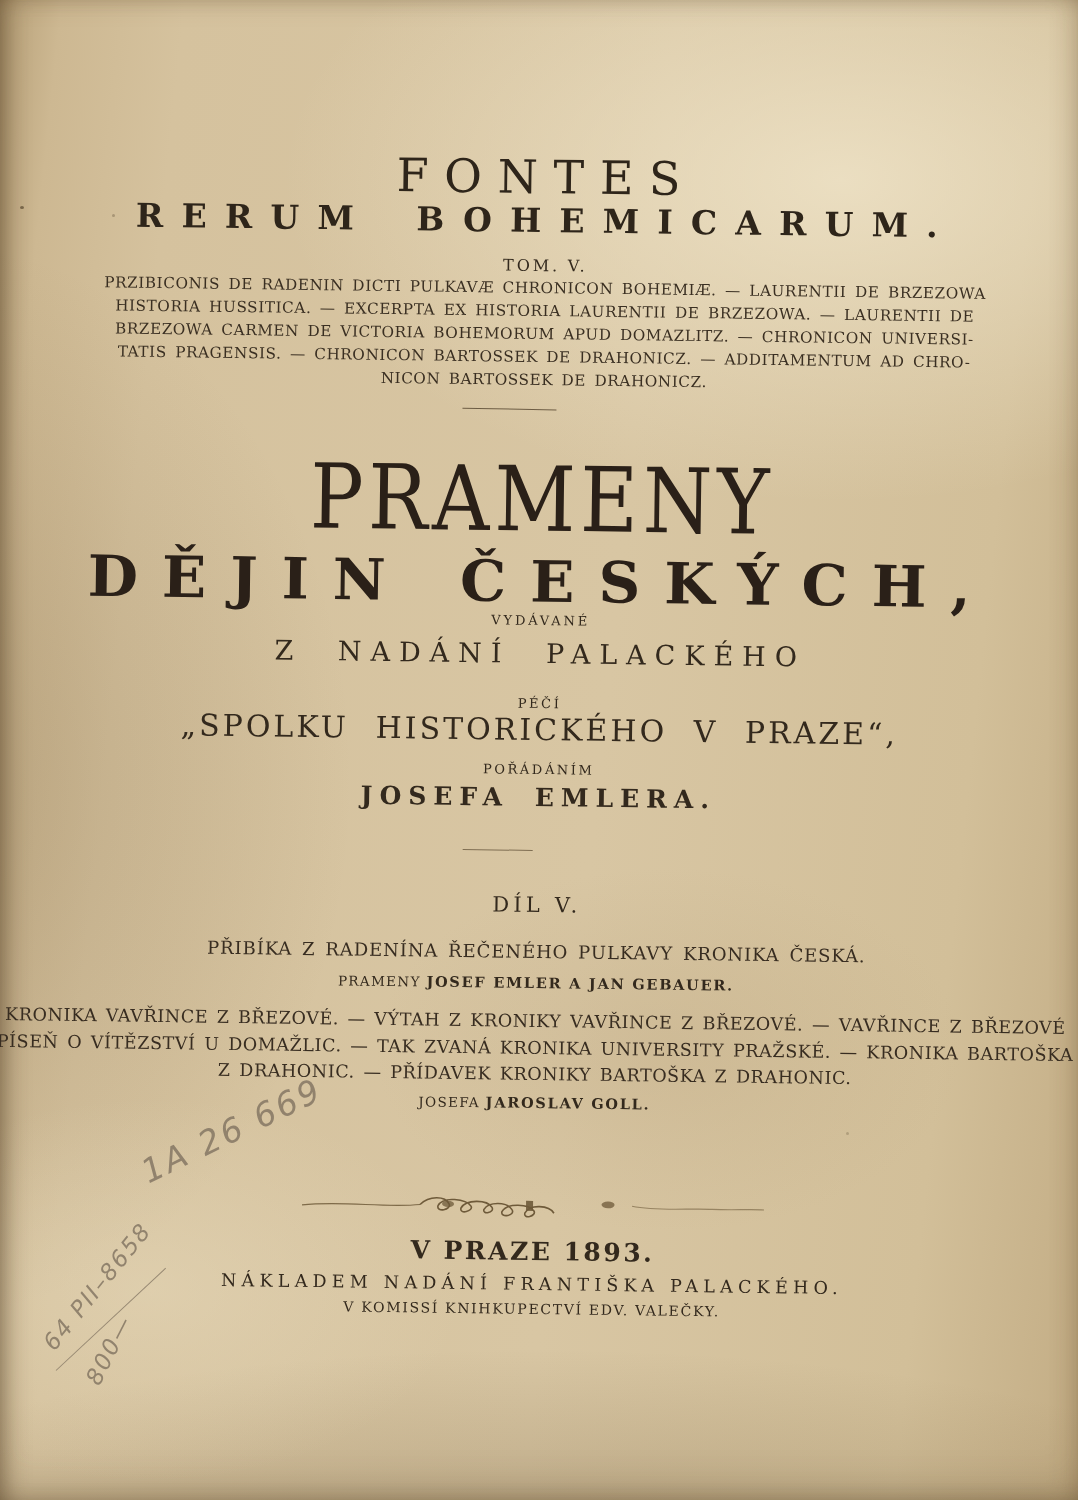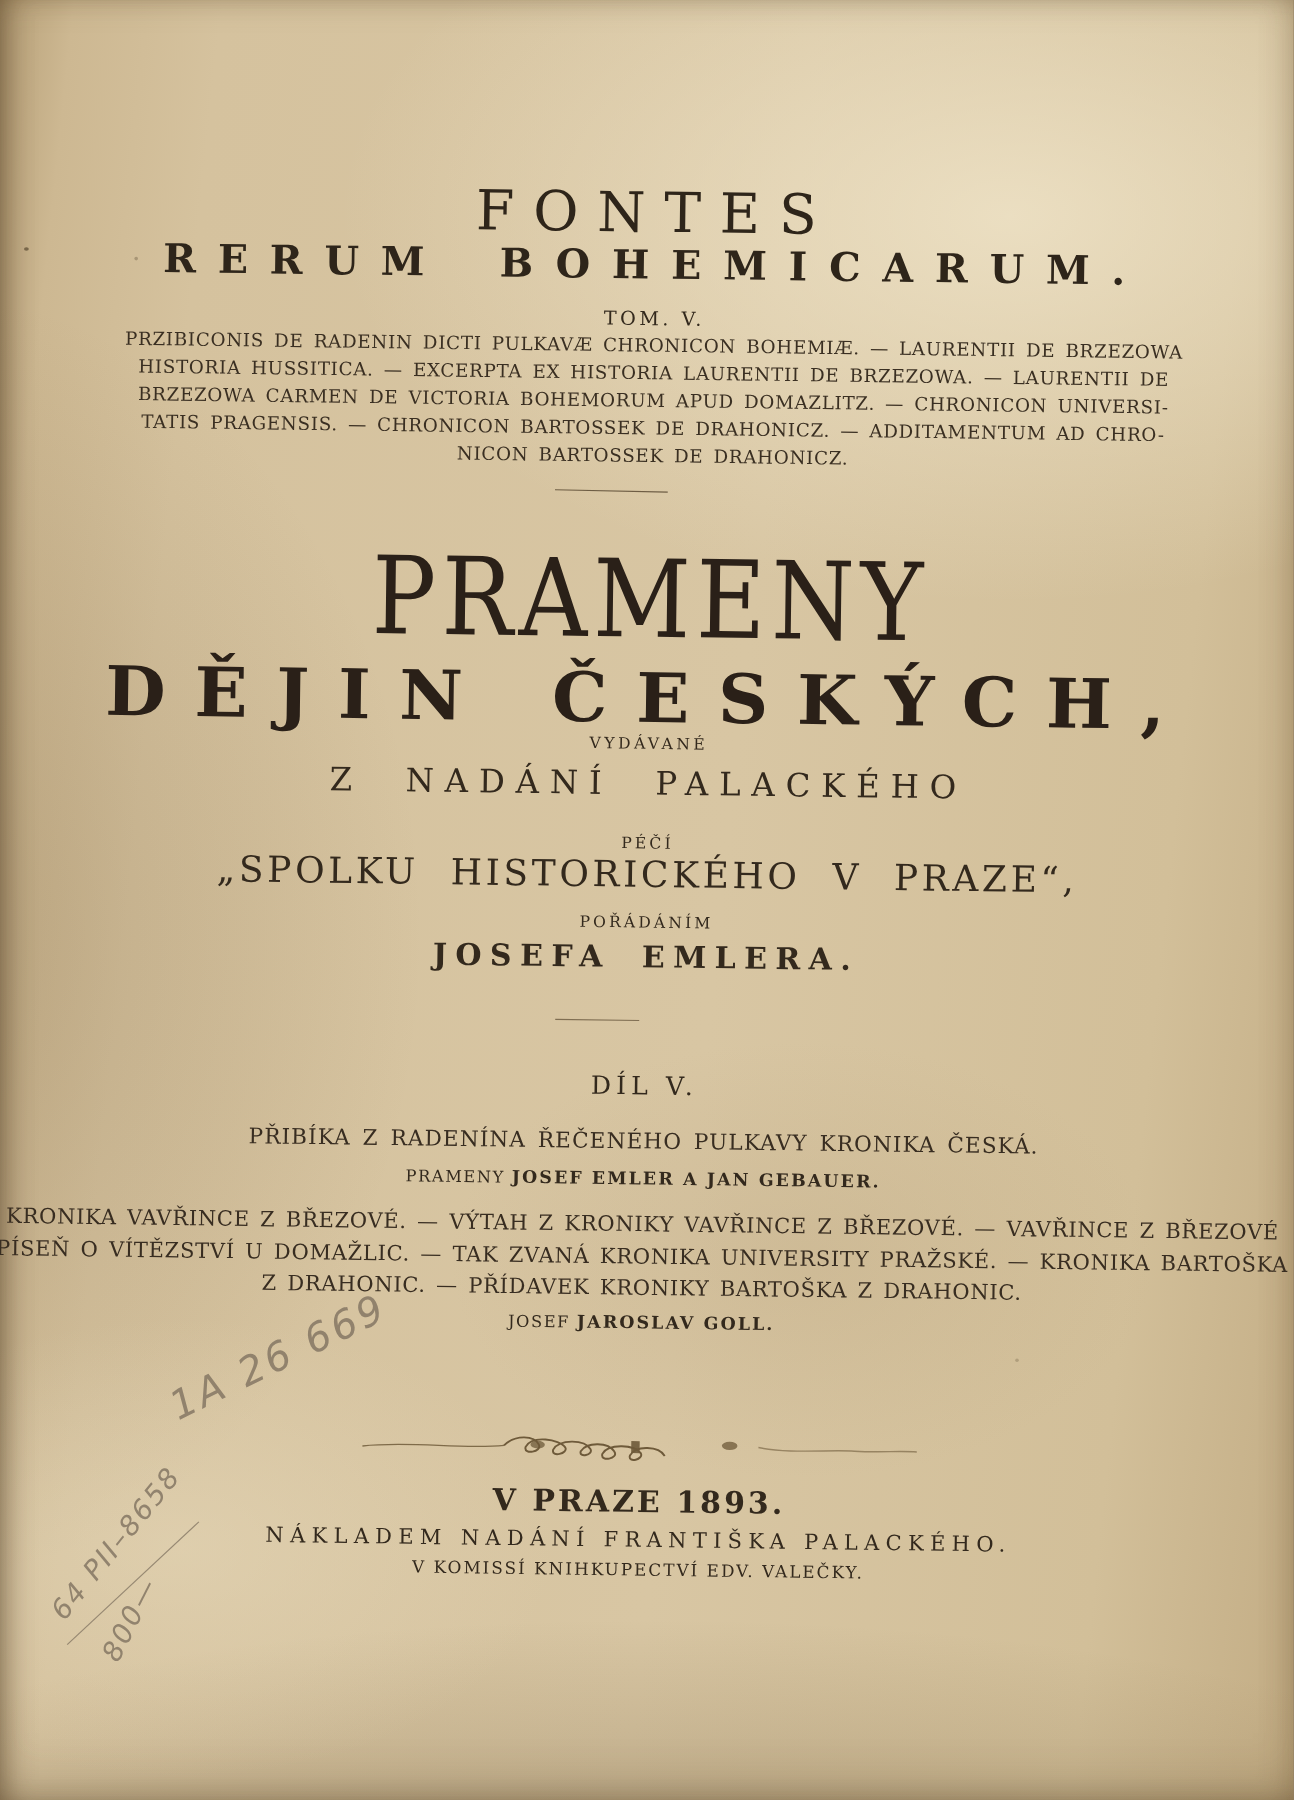--- a/index.html
+++ b/index.html
@@ -108,21 +108,21 @@
     <div class="row t-emlera">JOSEFA EMLERA.</div>
 
     <div class="rule2"></div>
 
     <div class="row v-dil">DÍL V.</div>
     <div class="row v-pribika">PŘIBÍKA Z RADENÍNA ŘEČENÉHO PULKAVY KRONIKA ČESKÁ.</div>
     <div class="row v-vydali"><span>PRAMENY </span><b>JOSEF EMLER A JAN GEBAUER.</b></div>
     <div class="row v-czech">KRONIKA VAVŘINCE Z BŘEZOVÉ. — VÝTAH Z KRONIKY VAVŘINCE Z BŘEZOVÉ. — VAVŘINCE Z BŘEZOVÉ
 PÍSEŇ O VÍTĚZSTVÍ U DOMAŽLIC. — TAK ZVANÁ KRONIKA UNIVERSITY PRAŽSKÉ. — KRONIKA BARTOŠKA
 Z DRAHONIC. — PŘÍDAVEK KRONIKY BARTOŠKA Z DRAHONIC.</div>
-    <div class="row v-goll"><span>JOSEF </span><b>JAROSLAV GOLL.</b></div>
+    <div class="row v-goll"><span>JOSEFA </span><b>JAROSLAV GOLL.</b></div>
 
     <div class="ornament">
       <svg width="470" height="26" viewBox="0 0 470 26">
         <g fill="none" stroke="#6e5a3a" stroke-width="1.2">
           <path d="M4 16 C 44 11, 86 18, 122 14" opacity=".85"></path>
           <path d="M122 14 c 9,-9 25,-9 29,-1 c 3,6 -13,9 -11,2 c 5,-10 28,-7 33,0 c 3,5 -12,9 -10,2 c 5,-9 26,-9 31,-1 c 3,5 -10,8 -8,2 c 5,-8 23,-8 28,0 c 4,6 -12,9 -10,2 c 5,-9 27,-8 32,-1 c 3,5 -11,9 -9,2 c 5,-9 24,-8 29,0" stroke-width="1.6"></path>
           <rect x="228" y="9" width="7" height="10" fill="#6e5a3a" stroke="none" opacity=".9"></rect>
           <ellipse cx="150" cy="13" rx="6" ry="3.2" fill="#6e5a3a" stroke="none" opacity=".75"></ellipse>
           <ellipse cx="310" cy="12" rx="6.5" ry="3.4" fill="#6e5a3a" stroke="none" opacity=".75"></ellipse>
           <path d="M334 13 C 360 18, 392 14, 414 15 S 452 14, 466 15" opacity=".6"></path>

